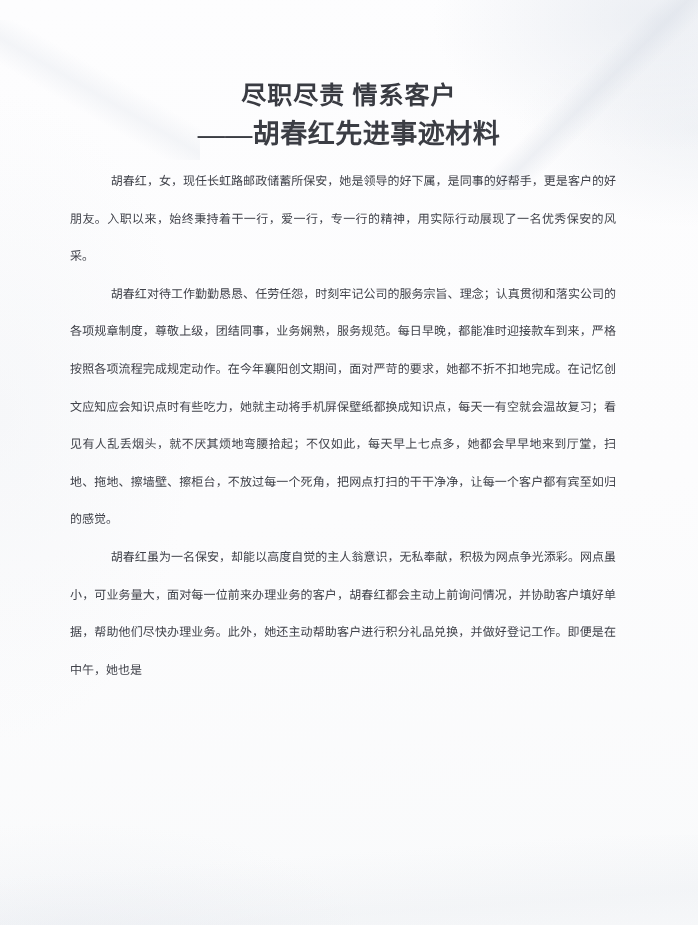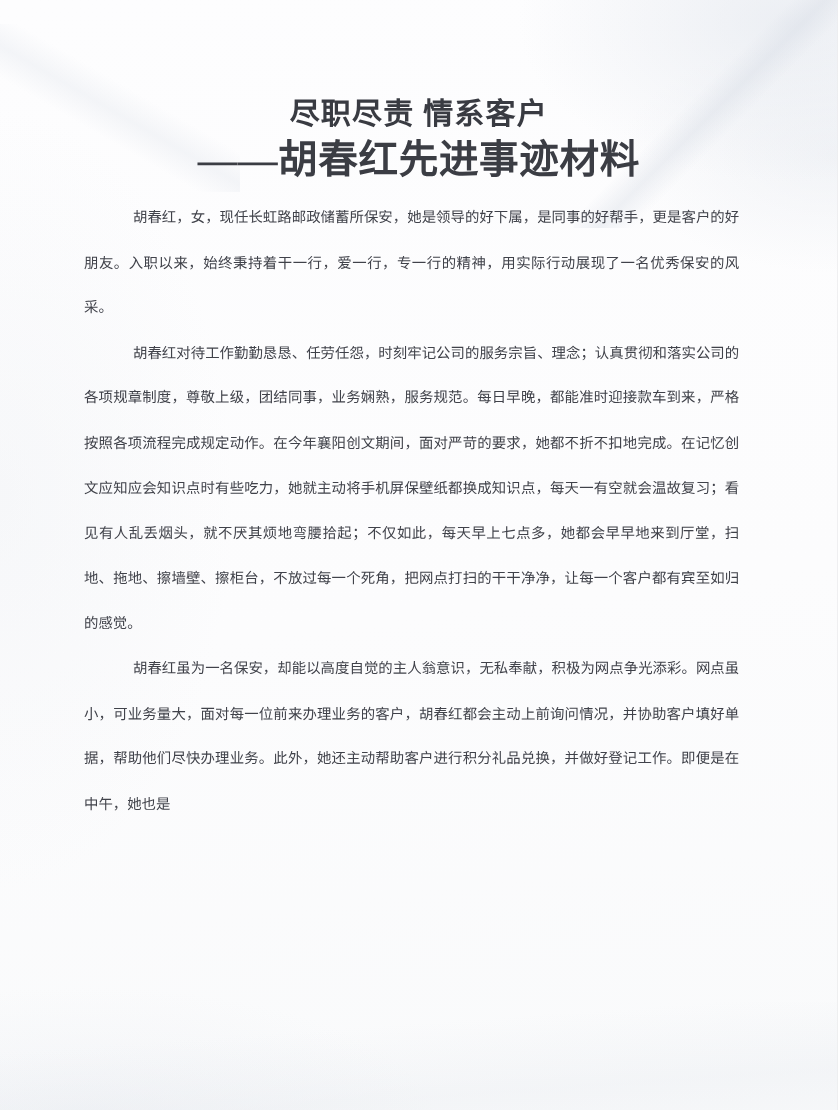--- a/index.html
+++ b/index.html
@@ -51,21 +51,21 @@
     margin: 0;
     font-size: 25px;
     font-weight: 600;
     line-height: 36px;
     letter-spacing: 1px;
     color: #393b42;
     white-space: pre;
   }
   .doc-subtitle {
     margin: 0;
-    font-size: 33px;
+    font-size: 27px;
     font-weight: 600;
     line-height: 40px;
     letter-spacing: 0.5px;
     color: #3b3d44;
   }
   .doc-body {
     position: absolute;
     top: 163px;
     left: 70px;
     width: 546px;

